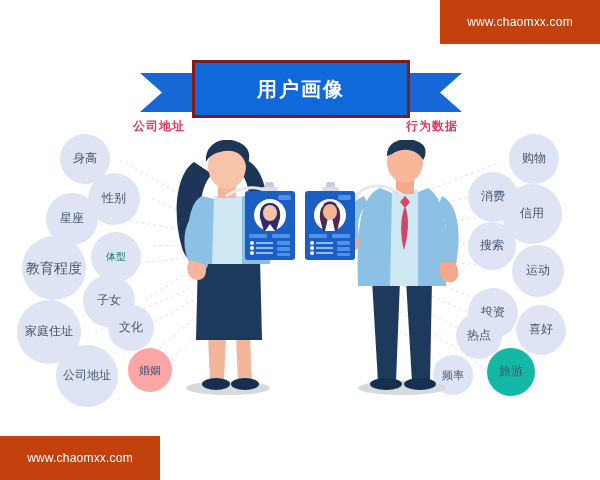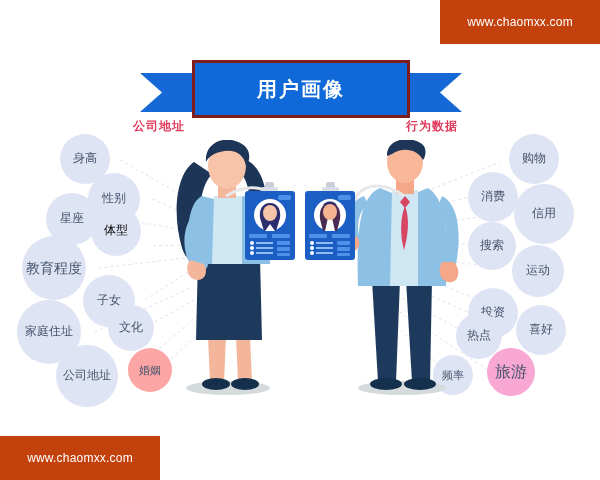--- a/index.html
+++ b/index.html
@@ -115,21 +115,21 @@
   <div id="left-bubble-group">
       <div class="bubble abs" style="left: 60px; top: 134px; width: 50px; height: 50px; font-size: 12px; background: rgb(223, 228, 244); color: rgb(70, 85, 110);">
         <span>身高</span>
       </div>
       <div class="bubble abs" style="left: 88px; top: 173px; width: 52px; height: 52px; font-size: 12px; background: rgb(223, 228, 244); color: rgb(70, 85, 110);">
         <span>性别</span>
       </div>
       <div class="bubble abs" style="left: 46px; top: 193px; width: 52px; height: 52px; font-size: 12px; background: rgb(223, 228, 244); color: rgb(70, 85, 110);">
         <span>星座</span>
       </div>
-      <div class="bubble abs" style="left: 91px; top: 206px; width: 50px; height: 50px; font-size: 12px; background: rgb(223, 228, 244); color: #000000;">
+      <div class="bubble abs" style="left: 91px; top: 232px; width: 50px; height: 50px; font-size: 10px; background: rgb(223, 228, 244); color: #0f766e;">
         <span>体型</span>
       </div>
       <div class="bubble abs" style="left: 22px; top: 236px; width: 64px; height: 64px; font-size: 14px; background: rgb(223, 228, 244); color: rgb(70, 85, 110);">
         <span style="padding: 0px 4px;">教育程度</span>
       </div>
       <div class="bubble abs" style="left: 83px; top: 275px; width: 52px; height: 52px; font-size: 12px; background: rgb(223, 228, 244); color: rgb(70, 85, 110);">
         <span>子女</span>
       </div>
       <div class="bubble abs" style="left: 17px; top: 300px; width: 64px; height: 64px; font-size: 12px; background: rgb(223, 228, 244); color: rgb(70, 85, 110);">
         <span style="padding: 0px 4px;">家庭住址</span>
@@ -144,39 +144,39 @@
         <span>婚姻</span>
       </div>
     </div>
   <div id="right-bubble-group">
       <div class="bubble abs" style="left: 509px; top: 134px; width: 50px; height: 50px; font-size: 12px; background: rgb(223, 228, 244); color: rgb(70, 85, 110);">
         <span>购物</span>
       </div>
       <div class="bubble abs" style="left: 468px; top: 172px; width: 50px; height: 50px; font-size: 12px; background: rgb(223, 228, 244); color: rgb(70, 85, 110);">
         <span>消费</span>
       </div>
-      <div class="bubble abs" style="left: 514px; top: 184px; width: 60px; height: 60px; font-size: 12px; background: rgb(223, 228, 244); color: rgb(70, 85, 110);">
+      <div class="bubble abs" style="left: 502px; top: 184px; width: 60px; height: 60px; font-size: 12px; background: rgb(223, 228, 244); color: rgb(70, 85, 110);">
         <span>信用</span>
       </div>
       <div class="bubble abs" style="left: 468px; top: 222px; width: 48px; height: 48px; font-size: 12px; background: rgb(223, 228, 244); color: rgb(70, 85, 110);">
         <span>搜索</span>
       </div>
       <div class="bubble abs" style="left: 512px; top: 245px; width: 52px; height: 52px; font-size: 12px; background: rgb(223, 228, 244); color: rgb(70, 85, 110);">
         <span>运动</span>
       </div>
       <div class="bubble abs" style="left: 468px; top: 288px; width: 50px; height: 50px; font-size: 12px; background: rgb(223, 228, 244); color: rgb(70, 85, 110);">
         <span>投资</span>
       </div>
       <div class="bubble abs" style="left: 516px; top: 305px; width: 50px; height: 50px; font-size: 12px; background: rgb(223, 228, 244); color: rgb(70, 85, 110);">
         <span>喜好</span>
       </div>
       <div class="bubble abs" style="left: 456px; top: 313px; width: 46px; height: 46px; font-size: 12px; background: rgb(223, 228, 244); color: rgb(70, 85, 110);">
         <span>热点</span>
       </div>
-      <div class="bubble abs" style="left: 487px; top: 348px; width: 48px; height: 48px; font-size: 16px; background: #f9a8d4; color: rgb(70, 85, 110);">
+      <div class="bubble abs" style="left: 487px; top: 348px; width: 48px; height: 48px; font-size: 12px; background: #14b8a6; color: rgb(70, 85, 110);">
         <span>旅游</span>
       </div>
       <div class="bubble abs" style="left: 433px; top: 355px; width: 40px; height: 40px; font-size: 11px; background: rgb(223, 228, 244); color: rgb(70, 85, 110);">
         <span>频率</span>
       </div>
     </div>
 
   <svg class="person" style="left:150px;top:140px;" width="160" height="260" viewBox="0 0 160 260">
 
     <ellipse cx="78" cy="248" rx="42" ry="7" fill="#d5dadd"></ellipse>

